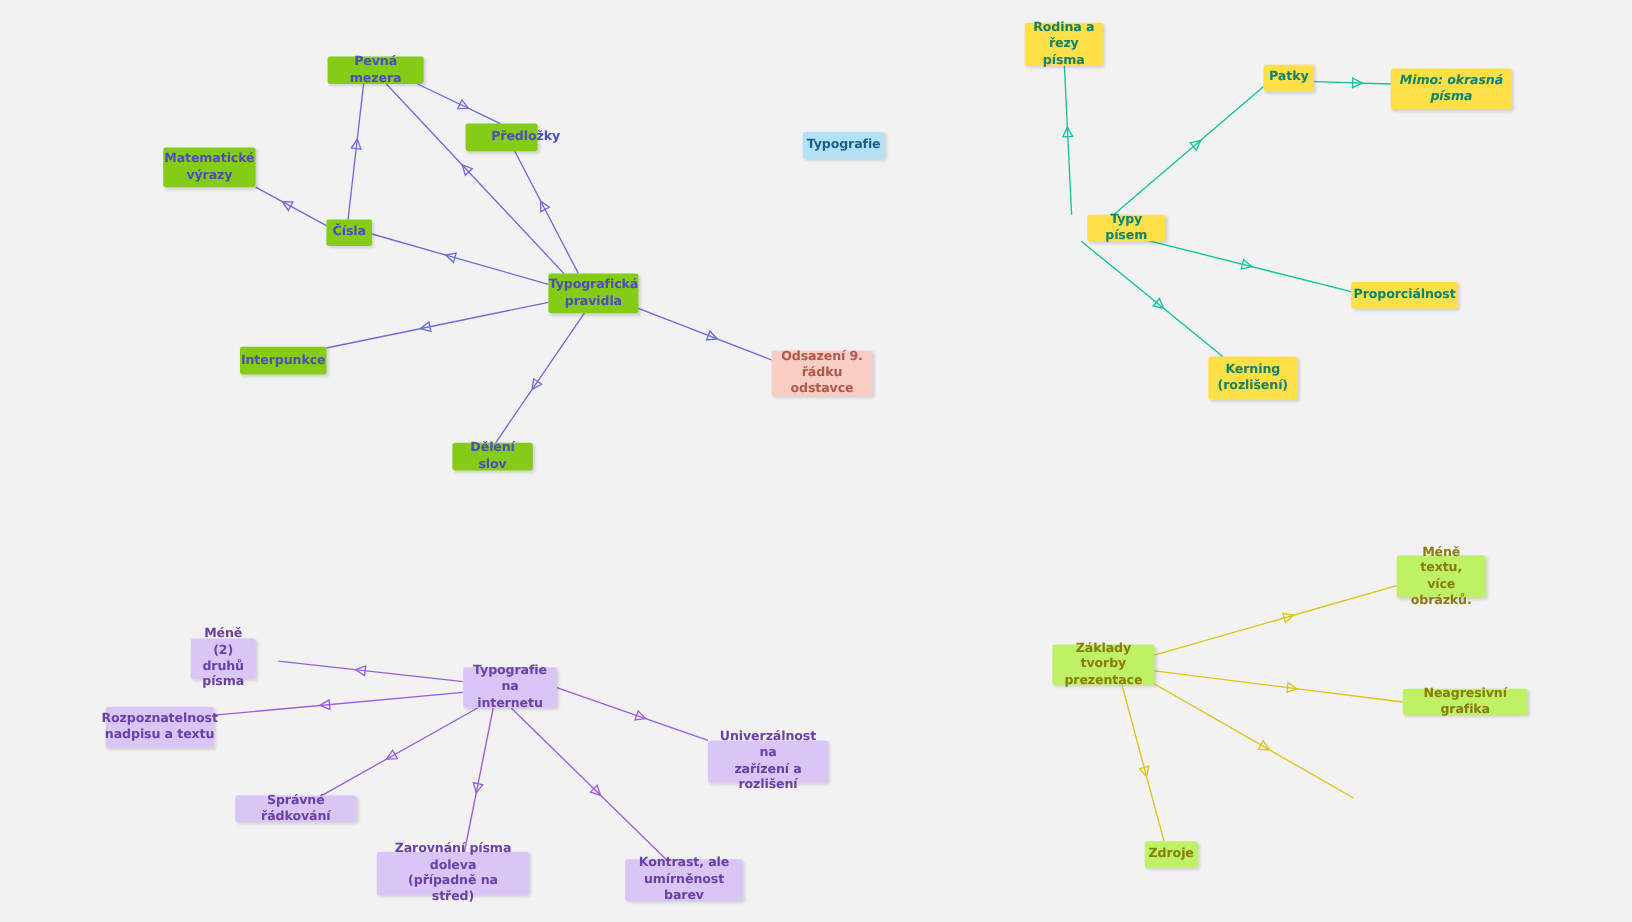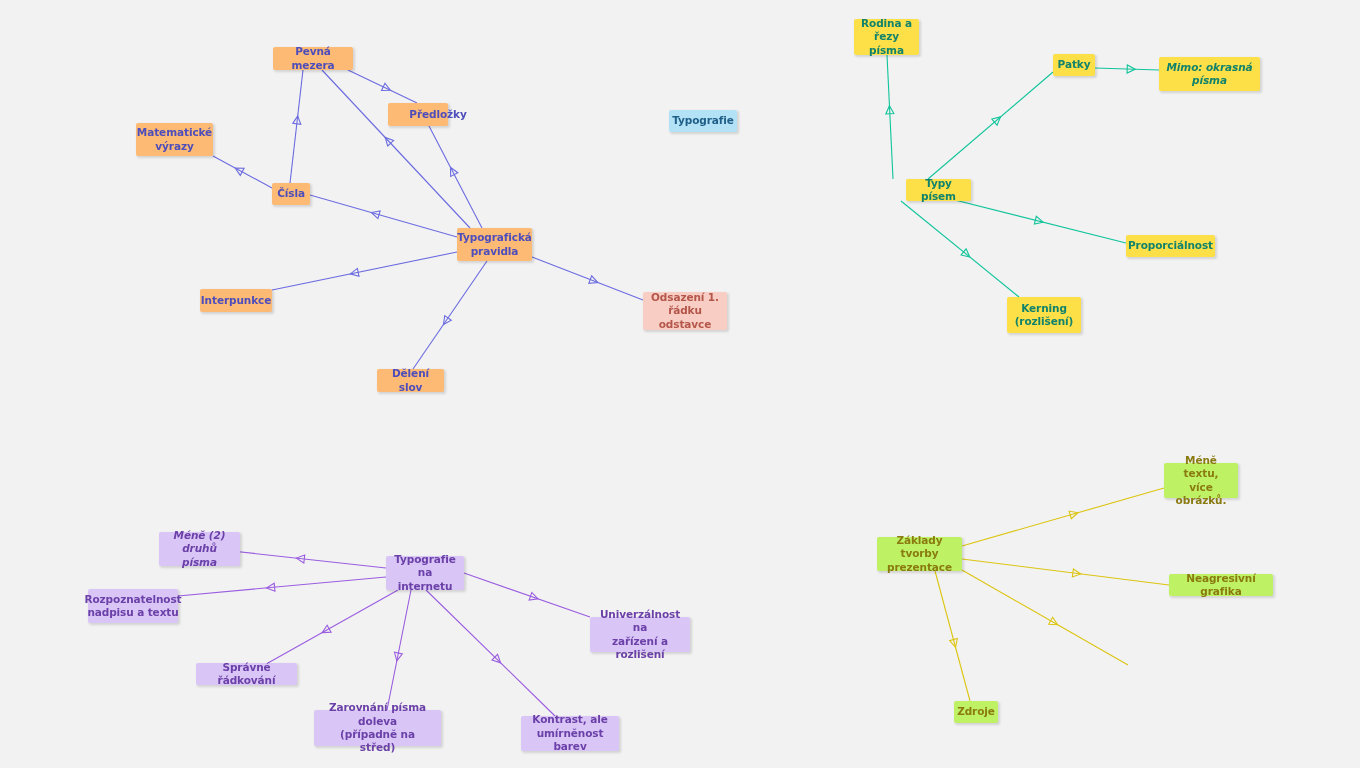--- a/index.html
+++ b/index.html
@@ -38,21 +38,21 @@
     font-weight: bold;
     line-height: 1.28;
     letter-spacing: -0.1px;
     padding: 4px 7px;
     border-radius: 2px;
     box-shadow: 1.5px 1.5px 2.5px rgba(0,0,0,0.13);
     white-space: pre-line;
     user-select: none;
   }
   
-  .c-blue   { background: #fdba74; color: #4d4dbb; }
+  .c-blue   { background: #84cc16; color: #4d4dbb; }
   .c-cyan   { background: #b3e2f7; color: #1f5f87; }
   .c-red    { background: #f7cdc4; color: #b5564a; }
   .c-green  { background: #fde047; color: #11826b; }
   .c-purple { background: #d9c6f7; color: #6b40a8; }
   .c-yellow { background: #bef264; color: #8a7b10; }
 </style>
 </head>
 <body>
 
 <div id="canvas">
@@ -157,32 +157,32 @@
 <div class="node c-blue" style="left: 273px; top: 47px; width: 80px; height: 23px;">Pevná mezera</div>
     <div class="node c-blue" style="left: 388px; top: 103px; width: 60px; height: 23px; padding-left: 47px;">Předložky</div>
     <div class="node c-blue" style="left: 136px; top: 123px; width: 77px; height: 33px;">Matematické
 výrazy</div>
     <div class="node c-blue" style="left: 272px; top: 183px; width: 38px; height: 22px;">Čísla</div>
     <div class="node c-blue" style="left: 457px; top: 228px; width: 75px; height: 33px;">Typografická
 pravidla</div>
     <div class="node c-blue" style="left: 200px; top: 289px; width: 72px; height: 23px;">Interpunkce</div>
     <div class="node c-blue" style="left: 377px; top: 369px; width: 67px; height: 23px;">Dělení slov</div>
     <div class="node c-cyan" style="left: 669px; top: 110px; width: 68px; height: 22px;">Typografie</div>
-    <div class="node c-red" style="left: 643px; top: 292px; width: 84px; height: 38px;">Odsazení 1.
+    <div class="node c-red" style="left: 643px; top: 292px; width: 84px; height: 38px;">Odsazení 9.
 řádku odstavce</div>
     <div class="node c-green" style="left: 854px; top: 19px; width: 65px; height: 36px;">Rodina a
 řezy písma</div>
     <div class="node c-green" style="left: 1053px; top: 54px; width: 42px; height: 22px;">Patky</div>
     <div class="node c-green" style="left: 1159px; top: 57px; width: 101px; height: 34px; font-style: italic;">Mimo: okrasná
 písma</div>
     <div class="node c-green" style="left: 866px; top: 179px; width: 65px; height: 22px; margin-left: 40px;">Typy písem</div>
     <div class="node c-green" style="left: 1126px; top: 235px; width: 89px; height: 22px;">Proporciálnost</div>
     <div class="node c-green" style="left: 1007px; top: 297px; width: 74px; height: 36px;">Kerning
 (rozlišení)</div>
-    <div class="node c-purple" style="left: 159px; top: 532px; width: 81px; height: 34px; font-style: italic;">Méně (2)
+    <div class="node c-purple" style="left: 159px; top: 532px; width: 54px; height: 34px;">Méně (2)
 druhů písma</div>
     <div class="node c-purple" style="left: 88px; top: 589px; width: 90px; height: 34px;">Rozpoznatelnost
 nadpisu a textu</div>
     <div class="node c-purple" style="left: 386px; top: 556px; width: 78px; height: 34px;">Typografie
 na internetu</div>
     <div class="node c-purple" style="left: 196px; top: 663px; width: 101px; height: 22px;">Správné řádkování</div>
     <div class="node c-purple" style="left: 314px; top: 710px; width: 127px; height: 36px;">Zarovnání písma doleva
 (případně na střed)</div>
     <div class="node c-purple" style="left: 521px; top: 716px; width: 98px; height: 35px;">Kontrast, ale
 umírněnost barev</div>

